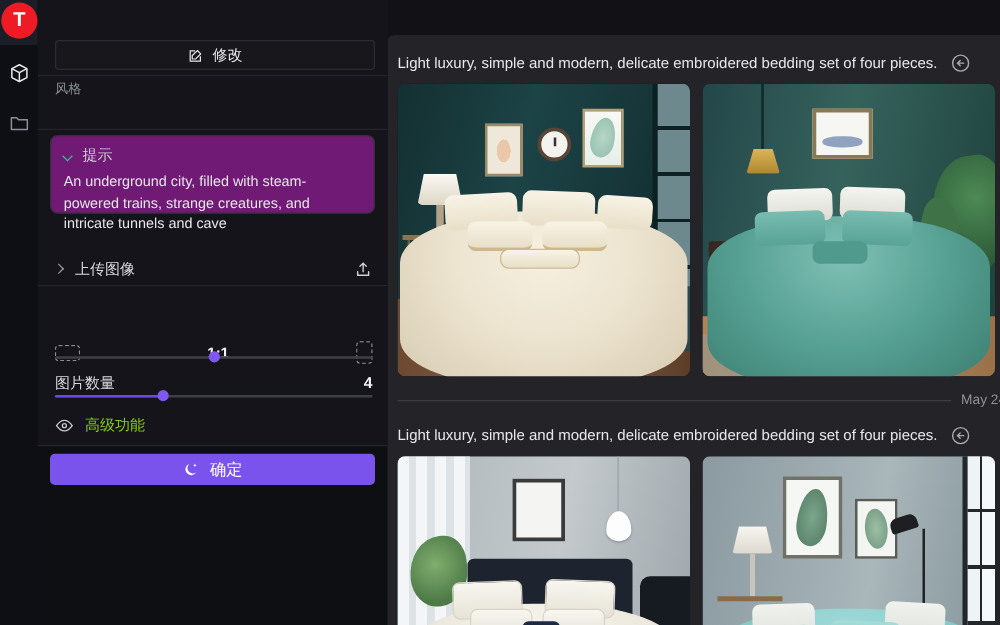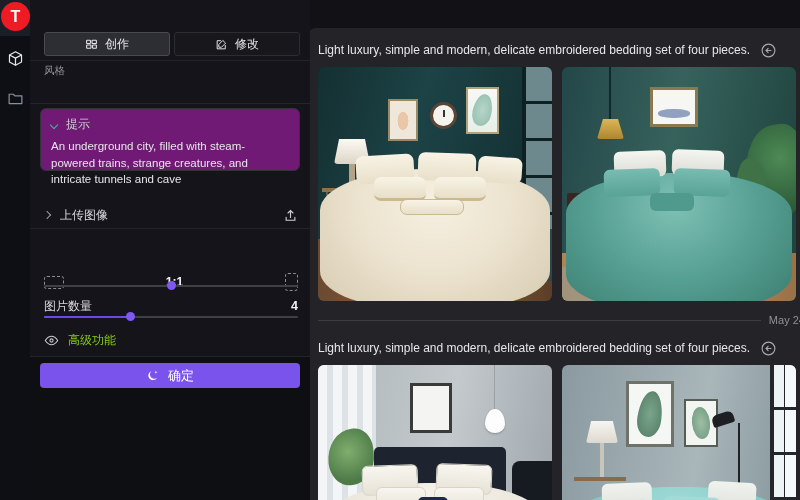--- a/index.html
+++ b/index.html
@@ -216,29 +216,20 @@
       <svg viewBox="0 0 24 24" fill="none" stroke="currentColor" stroke-width="1.7" stroke-linejoin="round">
         <path d="M3 6 h6 l2 2.2 h10 v11 H3 Z"></path>
       </svg>
     </div>
   </div>
 
   <div class="panel">
     <div class="panel-upper"></div>
 
     <div class="tabs">
-      <div class="tab active">
-        <svg viewBox="0 0 24 24" fill="none" stroke="currentColor" stroke-width="2">
-          <rect x="3" y="4" width="7" height="6" rx="1"></rect>
-          <rect x="13" y="4" width="8" height="6" rx="1"></rect>
-          <rect x="3" y="13" width="8" height="6" rx="1"></rect>
-          <rect x="14" y="13" width="7" height="6" rx="1"></rect>
-        </svg>
-        <span>创作</span>
-      </div>
       <div class="tab">
         <svg viewBox="0 0 24 24" fill="none" stroke="currentColor" stroke-width="1.8">
           <path d="M11 5 H4 v15 h15 v-7"></path>
           <path d="M14.5 4.5 l5 5 L12 17 H7 v-5 Z"></path>
         </svg>
         <span>修改</span>
       </div>
     </div>
 
     <div class="divider" style="top:60px"></div>

